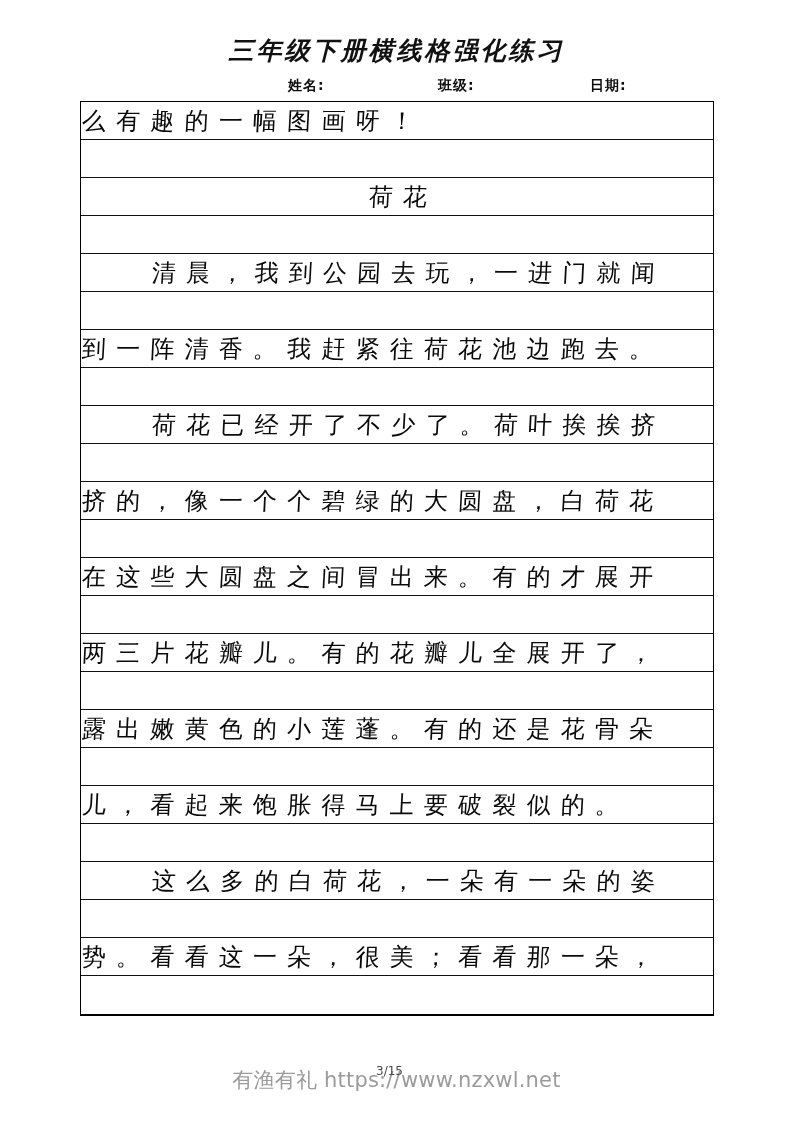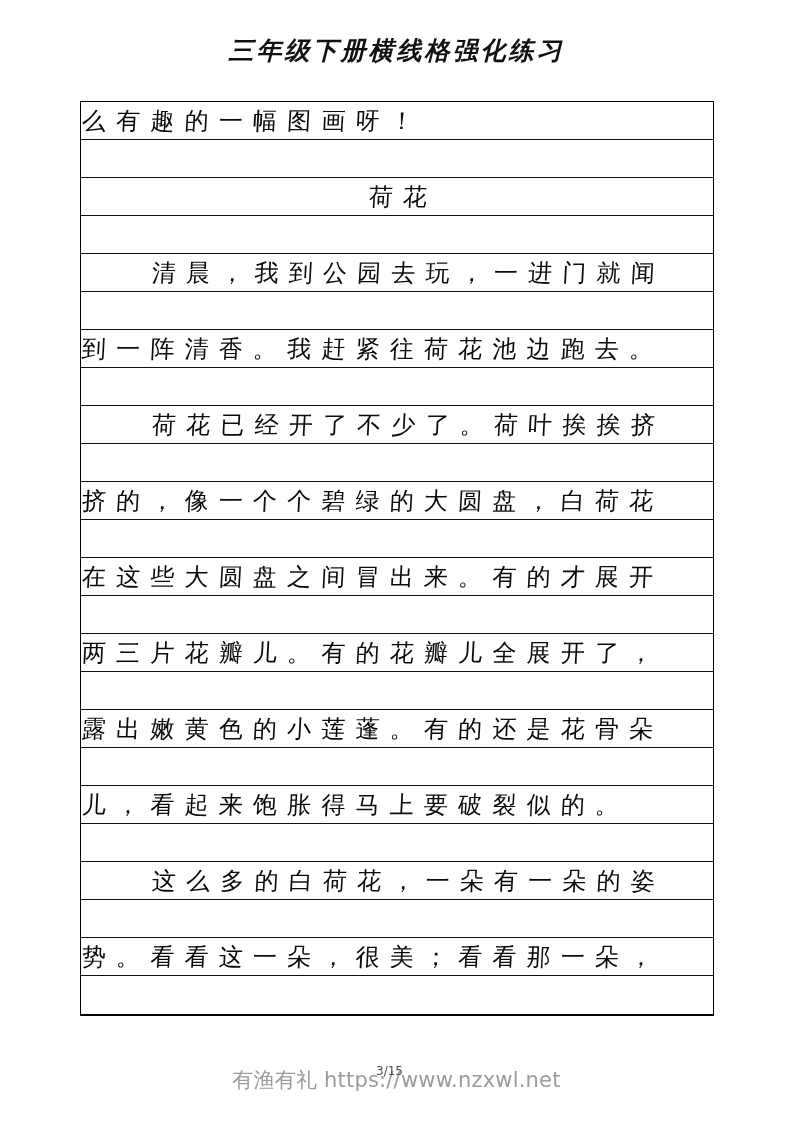--- a/index.html
+++ b/index.html
@@ -144,20 +144,25 @@
     white-space: nowrap;
   }
 </style>
 </head>
 <body>
 
 <div class="page">
 
   <div class="sheet-title">三年级下册横线格强化练习</div>
 
+  <div class="meta-row">
+    <div class="meta-field f0">姓名:</div>
+    <div class="meta-field f1">班级:</div>
+    <div class="meta-field f2">日期:</div>
+  </div>
 
   <div class="grid" id="ruled-grid">
       <div class="rule-row">
         <span class="hand">么有趣的一幅图画呀！</span>
       </div>
       <div class="rule-row blank"></div>
       <div class="rule-row">
         <span class="hand center">荷花</span>
       </div>
       <div class="rule-row blank"></div>

